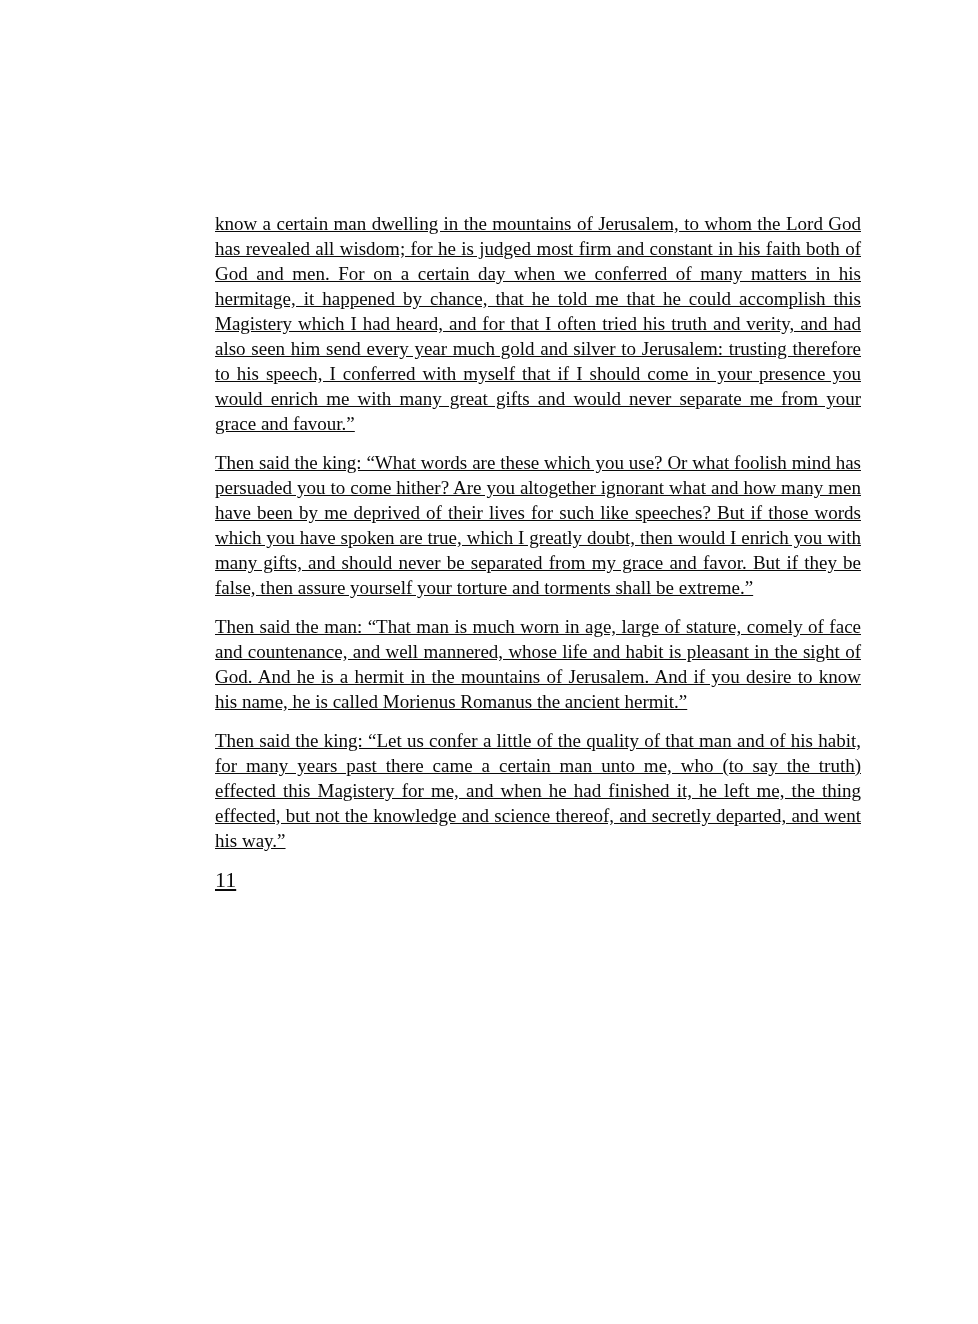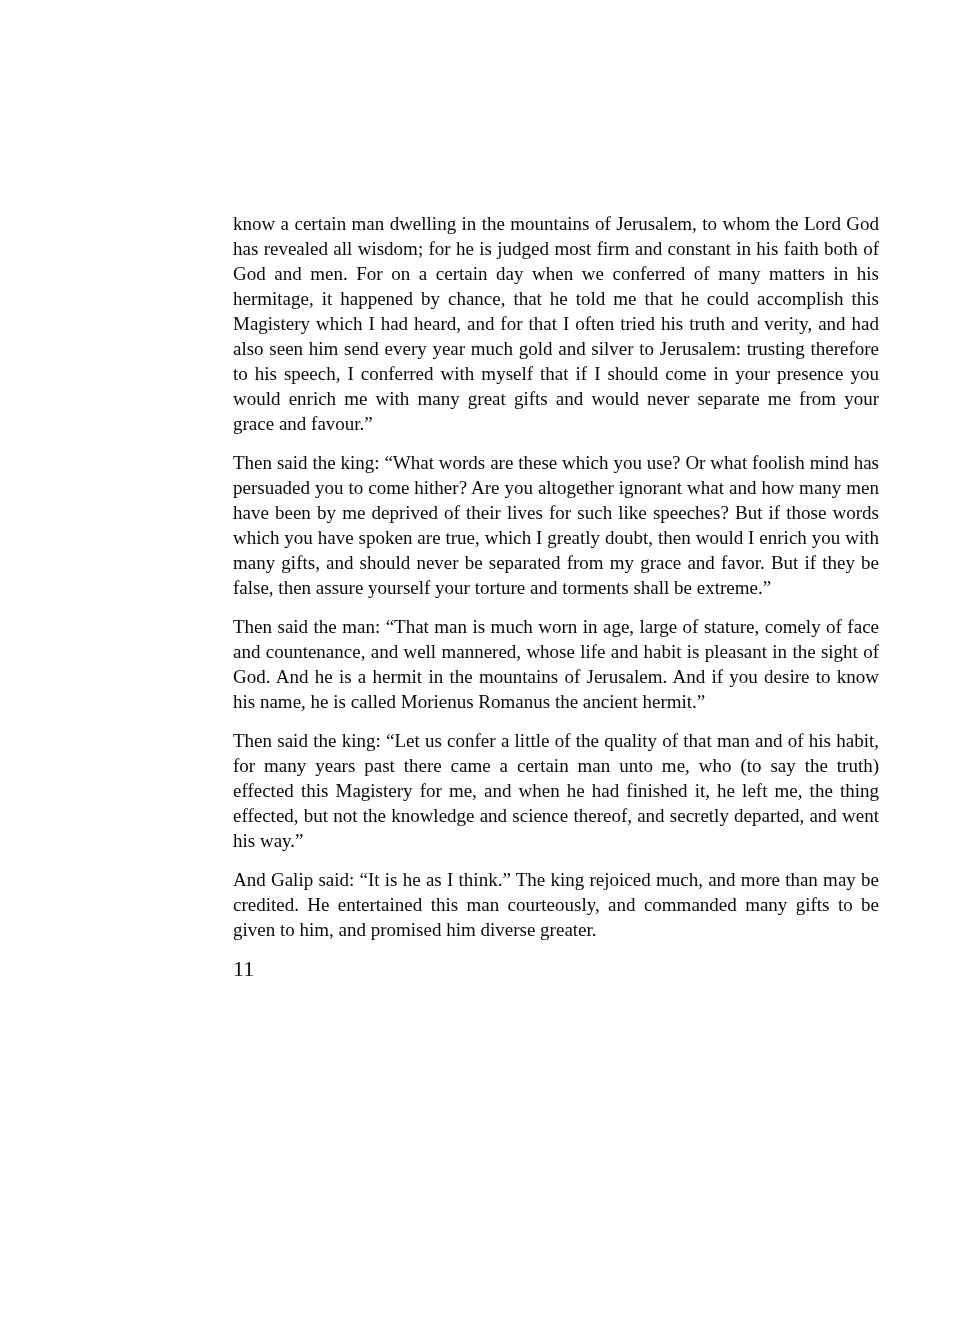--- a/index.html
+++ b/index.html
@@ -11,23 +11,24 @@
     position: relative;
     width: 978px;
     height: 1324px;
     background: #ffffff;
     overflow: hidden;
     font-family: "Liberation Serif", "DejaVu Serif", serif;
     color: #0a0a0a;
   }
   .text-block {
     position: absolute;
-    left: 233px;
+    left: 215px;
     top: 211px;
     width: 646px;
+    text-decoration: underline;
   }
   .text-block p {
     margin: 0 0 14px 0;
     font-size: 19px;
     line-height: 25px;
     text-align: justify;
     text-justify: inter-word;
   }
   .page-number {
     text-align: left;
@@ -38,16 +39,15 @@
 </style>
 </head>
 <body>
 
 <div class="page">
   <div class="text-block">
     <p>know a certain man dwelling in the mountains of Jerusalem, to whom the Lord God has revealed all wisdom; for he is judged most firm and constant in his faith both of God and men. For on a certain day when we conferred of many matters in his hermitage, it happened by chance, that he told me that he could accomplish this Magistery which I had heard, and for that I often tried his truth and verity, and had also seen him send every year much gold and silver to Jerusalem: trusting therefore to his speech, I conferred with myself that if I should come in your presence you would enrich me with many great gifts and would never separate me from your grace and favour.”</p>
     <p>Then said the king: “What words are these which you use? Or what foolish mind has persuaded you to come hither? Are you altogether ignorant what and how many men have been by me deprived of their lives for such like speeches? But if those words which you have spoken are true, which I greatly doubt, then would I enrich you with many gifts, and should never be separated from my grace and favor. But if they be false, then assure yourself your torture and torments shall be extreme.”</p>
     <p>Then said the man: “That man is much worn in age, large of stature, comely of face and countenance, and well mannered, whose life and habit is pleasant in the sight of God. And he is a hermit in the mountains of Jerusalem. And if you desire to know his name, he is called Morienus Romanus the ancient hermit.”</p>
     <p>Then said the king: “Let us confer a little of the quality of that man and of his habit, for many years past there came a certain man unto me, who (to say the truth) effected this Magistery for me, and when he had finished it, he left me, the thing effected, but not the knowledge and science thereof, and secretly departed, and went his way.”</p>
-    <p>And Galip said: “It is he as I think.” The king rejoiced much, and more than may be credited. He entertained this man courteously, and commanded many gifts to be given to him, and promised him diverse greater.</p>
     <div class="page-number">11</div>
   </div>
 </div>
 
 </body></html>

